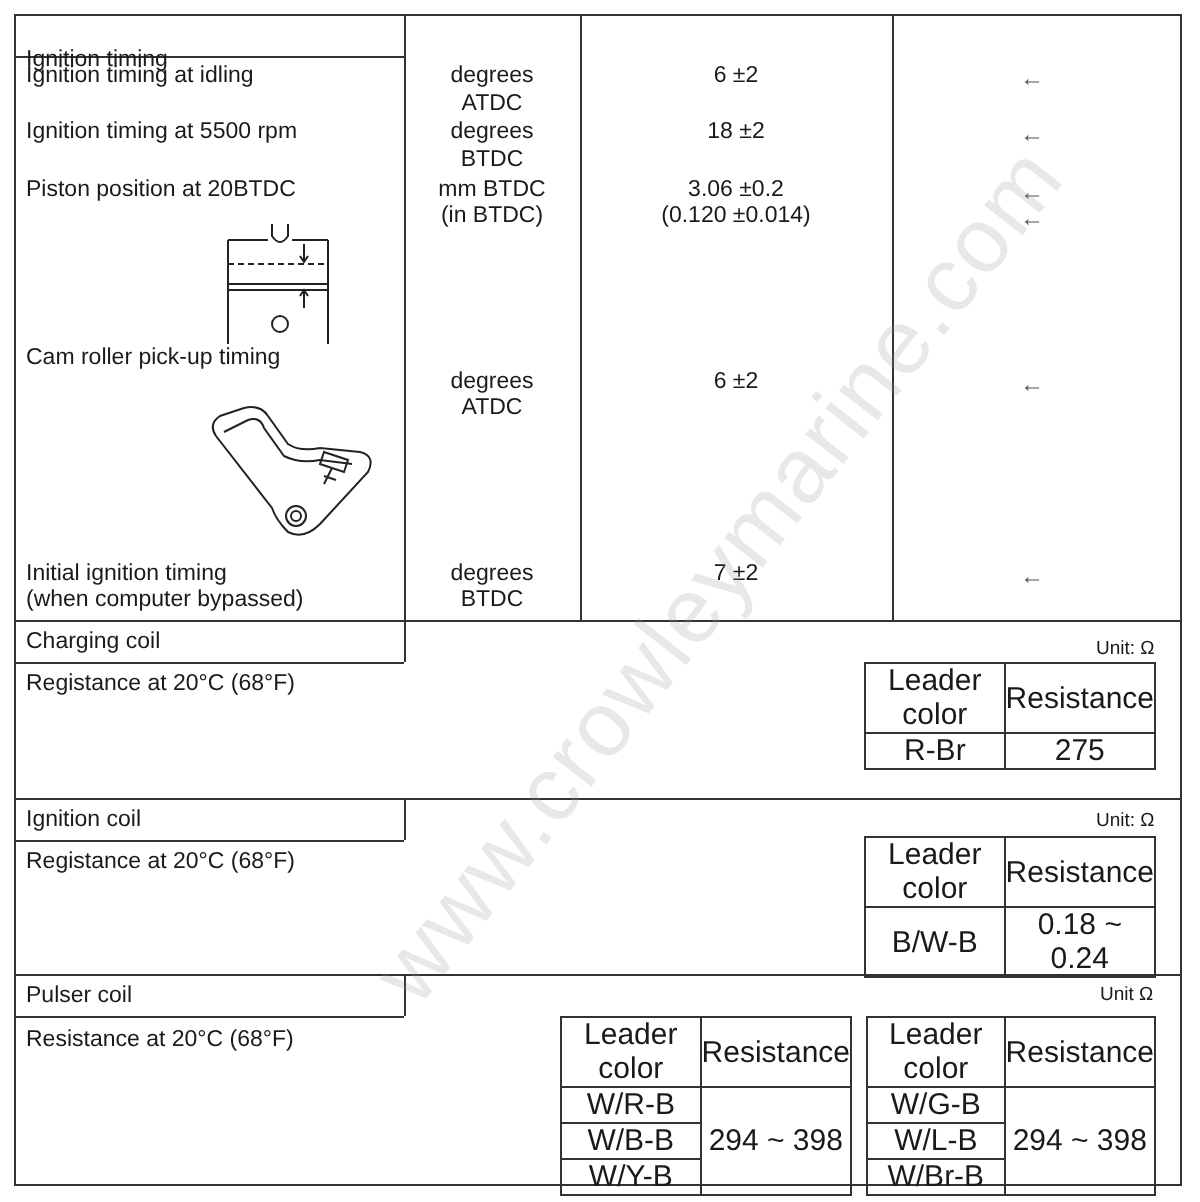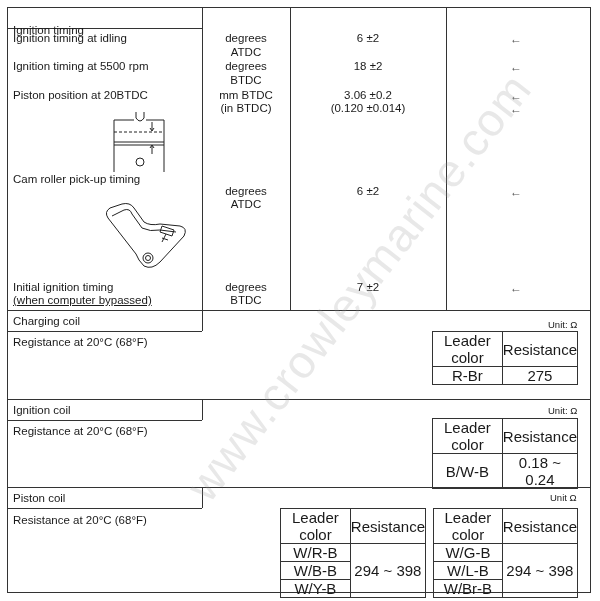--- a/index.html
+++ b/index.html
@@ -76,21 +76,21 @@
     <path d="M8 18 Q4 12 10 8 L22 4 Q30 2 34 8 L44 22 Q50 26 60 24 L80 26 Q88 28 84 36 L60 62 Q52 70 44 66 Q38 60 36 54 Z"></path>
     <path d="M12 16 L24 10 Q30 8 32 14 L42 28 Q50 32 60 30 L76 32"></path>
     <circle cx="48" cy="58" r="5"></circle>
     <circle cx="48" cy="58" r="2.5"></circle>
     <path d="M62 26 L74 30 L72 36 L60 32 Z"></path>
     <path d="M66 34 L62 42 M62 38 L68 40"></path>
   </g>
 </svg>
 
 <div class="txt" style="left:13px;top:280px;">Initial ignition timing</div>
-<div class="txt" style="left:13px;top:293px;text-decoration:underline;">(when computer bypassed)</div>
+<div class="txt" style="left:13px;top:293px;">(when computer bypassed)</div>
 <div class="txt center" style="left:202px;width:88px;top:280px;">degrees</div>
 <div class="txt center" style="left:202px;width:88px;top:293px;">BTDC</div>
 <div class="txt center" style="left:290px;width:156px;top:280px;">7 ±2</div>
 <div class="arrow" style="left:510px;top:282px;">←</div>
 
 <div class="vline" style="left:202px;top:310px;height:21px;"></div>
 <div class="hline" style="left:7px;top:331px;width:195px;"></div>
 <div class="hline" style="left:7px;top:399px;width:584px;"></div>
 <div class="txt" style="left:13px;top:314px;">Charging coil</div>
 <div class="txt" style="left:13px;top:335px;">Registance at 20°C (68°F)</div>
@@ -122,21 +122,21 @@
       </tr>
   <tr>
         <td>B/W-B</td>
         <td>0.18 ~ 0.24</td>
       </tr>
 </tbody>
   </table>
 
 <div class="vline" style="left:202px;top:487px;height:21px;"></div>
 <div class="hline" style="left:7px;top:508px;width:195px;"></div>
-<div class="txt" style="left:13px;top:491px;">Piston coil</div>
+<div class="txt" style="left:13px;top:491px;">Pulser coil</div>
 <div class="txt" style="left:13px;top:513px;">Resistance at 20°C (68°F)</div>
 <div class="unit" style="left:550px;top:492px;">Unit Ω</div>
 
 <table class="spec" style="left:280px;top:508px;width:146px;">
   <tbody>
       <tr>
         <td style="width:74px;">Leader color</td>
         <td>Resistance</td>
       </tr>
   <tr>

